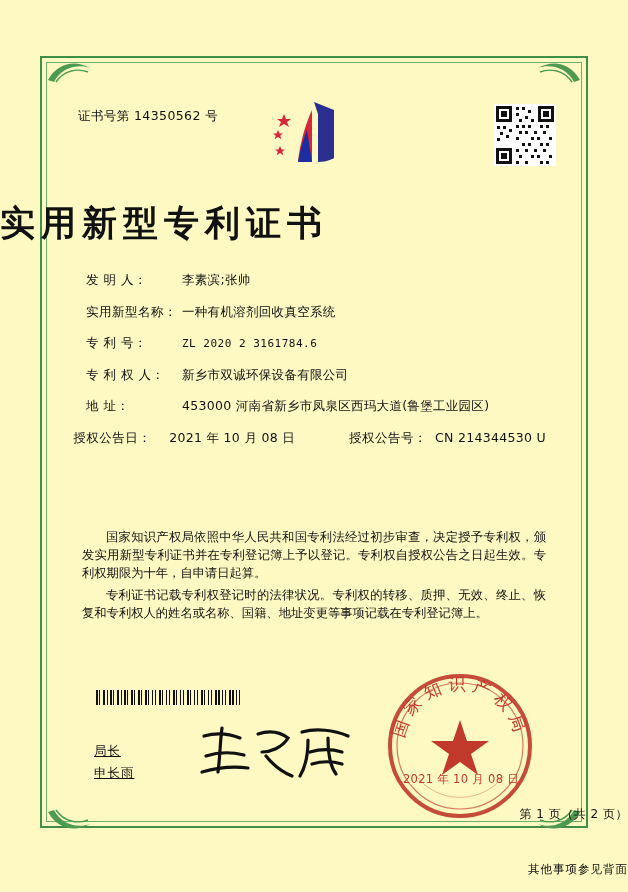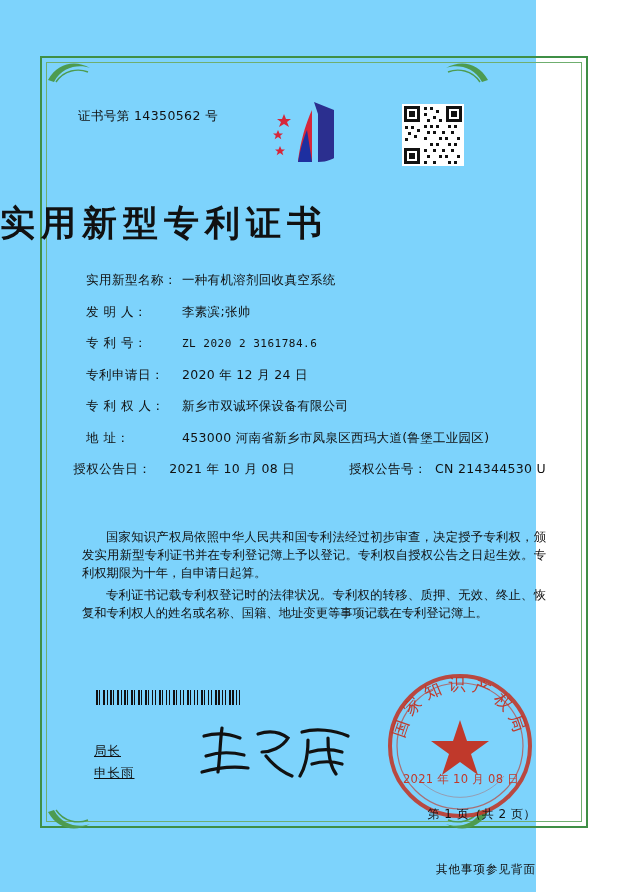--- a/index.html
+++ b/index.html
@@ -13,22 +13,22 @@
     font-family: "DejaVu Sans", "Liberation Sans", sans-serif;
     color: #1a1a1a;
     position: relative;
     overflow: hidden;
   }
 
   
   .page {
     position: absolute;
     left: 0; top: 0;
-    width: 536px; height: 892px;
-    background: #7dd3fc;
+    width: 628px; height: 892px;
+    background: #fef9c3;
   }
   .border-outer {
     position: absolute;
     left: 40px; top: 56px;
     width: 548px; height: 772px;
     border: 2px solid #3f8f46;
     box-sizing: border-box;
   }
   .border-inner {
     position: absolute;
@@ -300,34 +300,30 @@
           <rect x="46" y="57" width="3" height="3"></rect>
           <rect x="52" y="57" width="3" height="3"></rect>
       </g>
     </svg>
   </div>
 
   <div class="title">实用新型专利证书</div>
 
   <div class="fields">
     <div class="field">
+      <span class="lab">发 明 人：</span>
+      <span class="val">李素滨;张帅</span>
+    </div>
+    <div class="field">
       <span class="lab">实用新型名称：</span>
       <span class="val">一种有机溶剂回收真空系统</span>
     </div>
     <div class="field">
-      <span class="lab">发 明 人：</span>
-      <span class="val">李素滨;张帅</span>
-    </div>
-    <div class="field">
       <span class="lab">专 利 号：</span>
       <span class="val mono">ZL 2020 2 3161784.6</span>
-    </div>
-    <div class="field">
-      <span class="lab">专利申请日：</span>
-      <span class="val">2020 年 12 月 24 日</span>
     </div>
     <div class="field">
       <span class="lab">专 利 权 人：</span>
       <span class="val">新乡市双诚环保设备有限公司</span>
     </div>
     <div class="field">
       <span class="lab">地 址：</span>
       <span class="val">453000 河南省新乡市凤泉区西玛大道(鲁堡工业园区)</span>
     </div>
     <div class="field pair">

